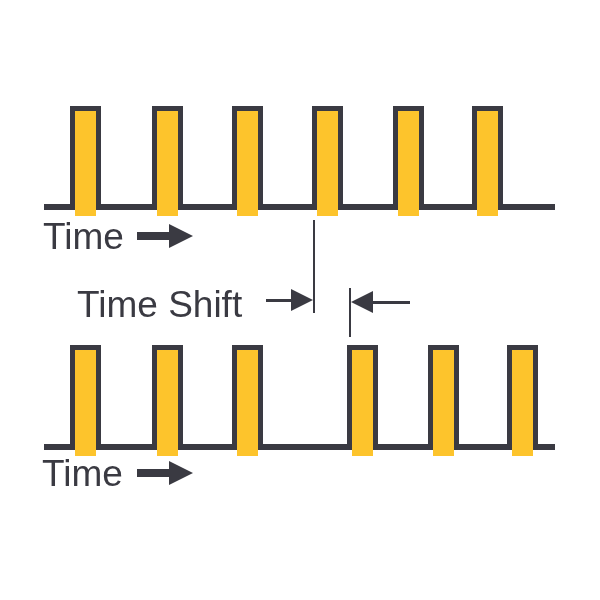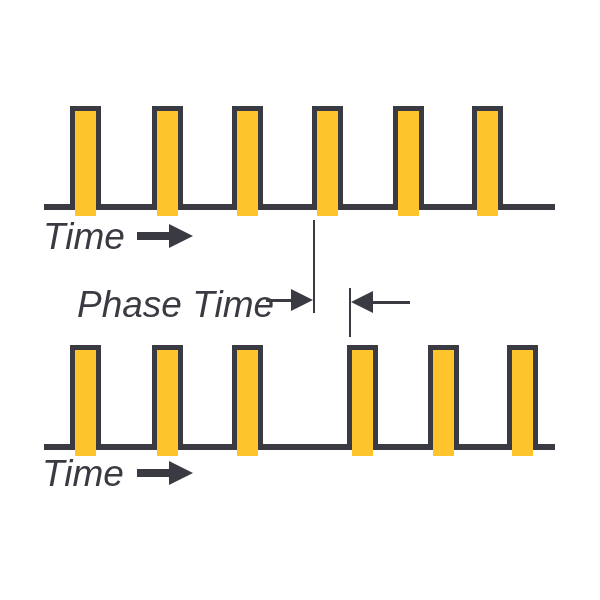--- a/index.html
+++ b/index.html
@@ -18,21 +18,21 @@
     position:absolute;box-sizing:border-box;z-index:2;
     background:var(--fill,#FDC42C);
     border:5px solid var(--ink,#3A3A42);
     border-bottom:none;
   }
   .pulse-tail{
     position:absolute;background:var(--fill,#FDC42C);z-index:2;
   }
   .label{
     position:absolute;font-size:37px;line-height:37px;
-    color:var(--ink,#3A3A42);white-space:nowrap;z-index:4;font-style:italic;
+    color:var(--ink,#3A3A42);white-space:nowrap;z-index:4;
   }
   #time-top{left:43px;top:218px;}
   #time-bottom{left:42px;top:455px;}
   #phase-label{left:77px;top:286px;}
   .time-arrow{position:absolute;width:57px;height:26px;z-index:4;color:var(--ink,#3A3A42);}
   #arrow-top{left:137px;top:223px;}
   #arrow-bottom{left:137px;top:460px;}
   #annotation{position:absolute;left:0;top:0;width:600px;height:600px;z-index:3;}
   .vline{position:absolute;width:2px;background:var(--ink,#3A3A42);}
   .shaft{position:absolute;background:var(--ink,#3A3A42);}
@@ -58,21 +58,21 @@
       <div class="pulse" style="left: 472px; top: 106px; width: 31px; height: 98px;"></div>
       <div class="pulse-tail" style="left: 477px; top: 204px; width: 21px; height: 12px;"></div>
     </div>
 
   <div class="label" id="time-top">Time</div>
 
   <svg class="time-arrow" id="arrow-top" viewBox="0 0 57 26">
     <polygon points="0,9 32,9 32,1 56,13 32,25 32,17 0,17" fill="currentColor"></polygon>
   </svg>
 
-  <div class="label" id="phase-label">Phase Time</div>
+  <div class="label" id="phase-label">Time Shift</div>
 
   <div id="annotation">
       <div class="vline" style="left: 313px; top: 220px; height: 93px;"></div>
       <div class="vline" style="left: 349px; top: 288px; height: 49px;"></div>
       <div class="shaft" style="left: 266px; top: 299px; width: 25px; height: 3px;"></div>
       <div class="arrow-head" style="left: 291px; top: 289px; border-top: 11px solid transparent; border-bottom: 11px solid transparent; border-left: 22px solid rgb(58, 58, 66);"></div>
       <div class="shaft" style="left: 373px; top: 301px; width: 37px; height: 3px;"></div>
       <div class="arrow-head" style="left: 351px; top: 291px; border-top: 11px solid transparent; border-bottom: 11px solid transparent; border-right: 22px solid rgb(58, 58, 66);"></div>
     </div>
 

